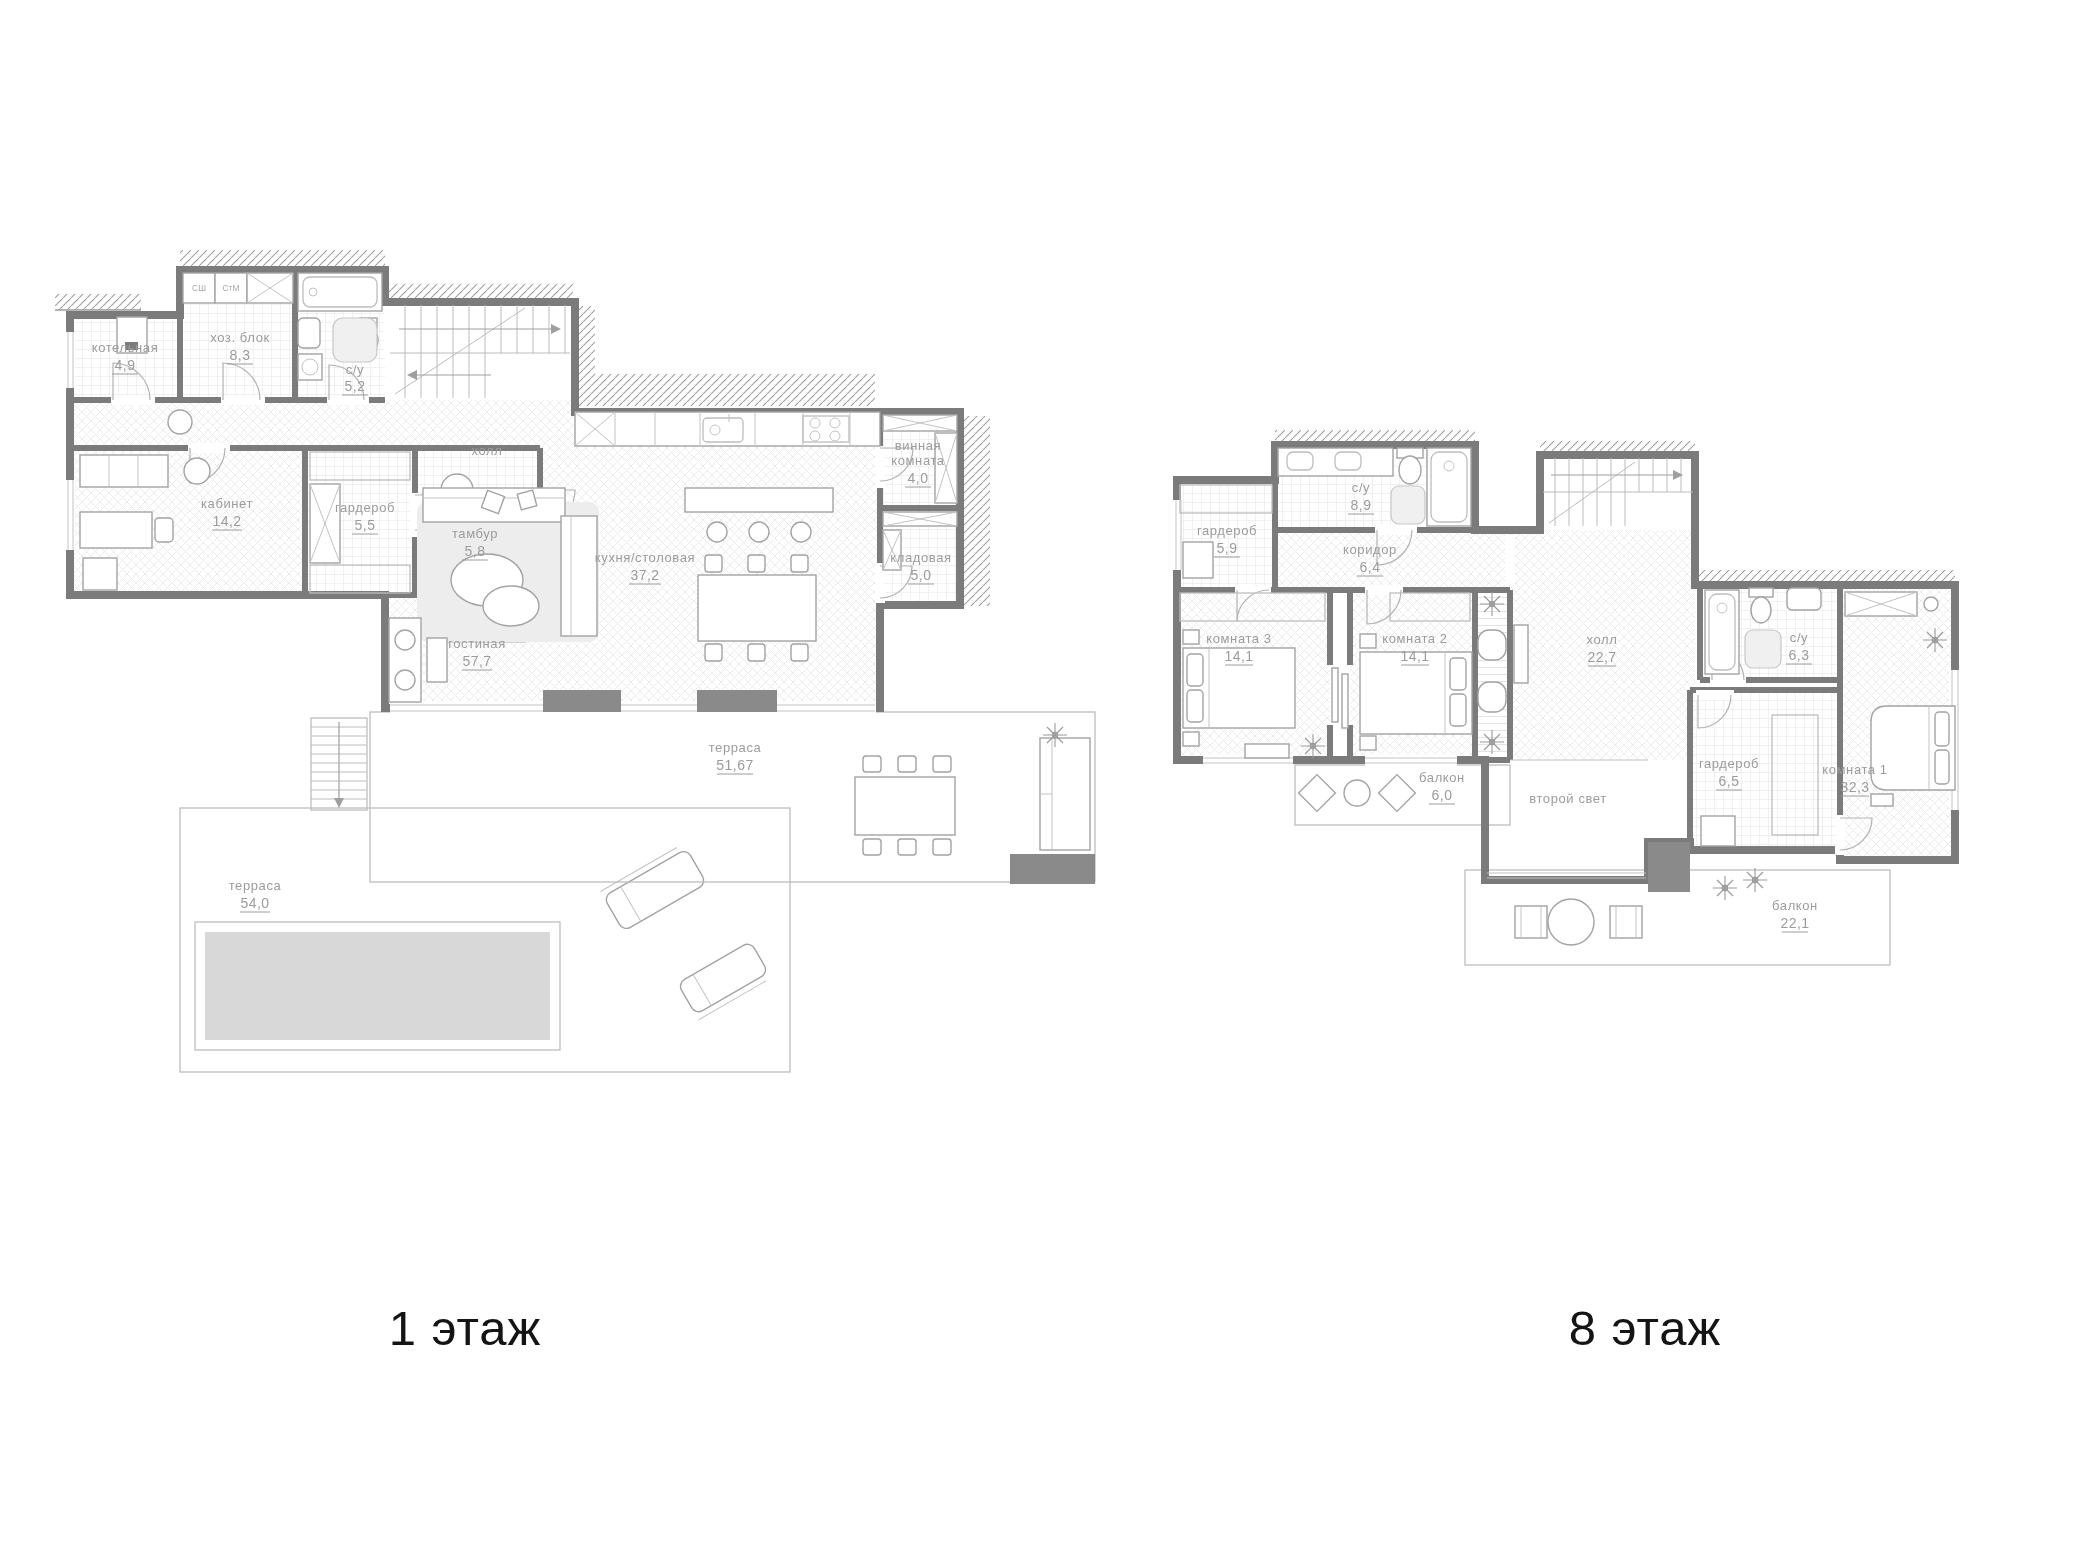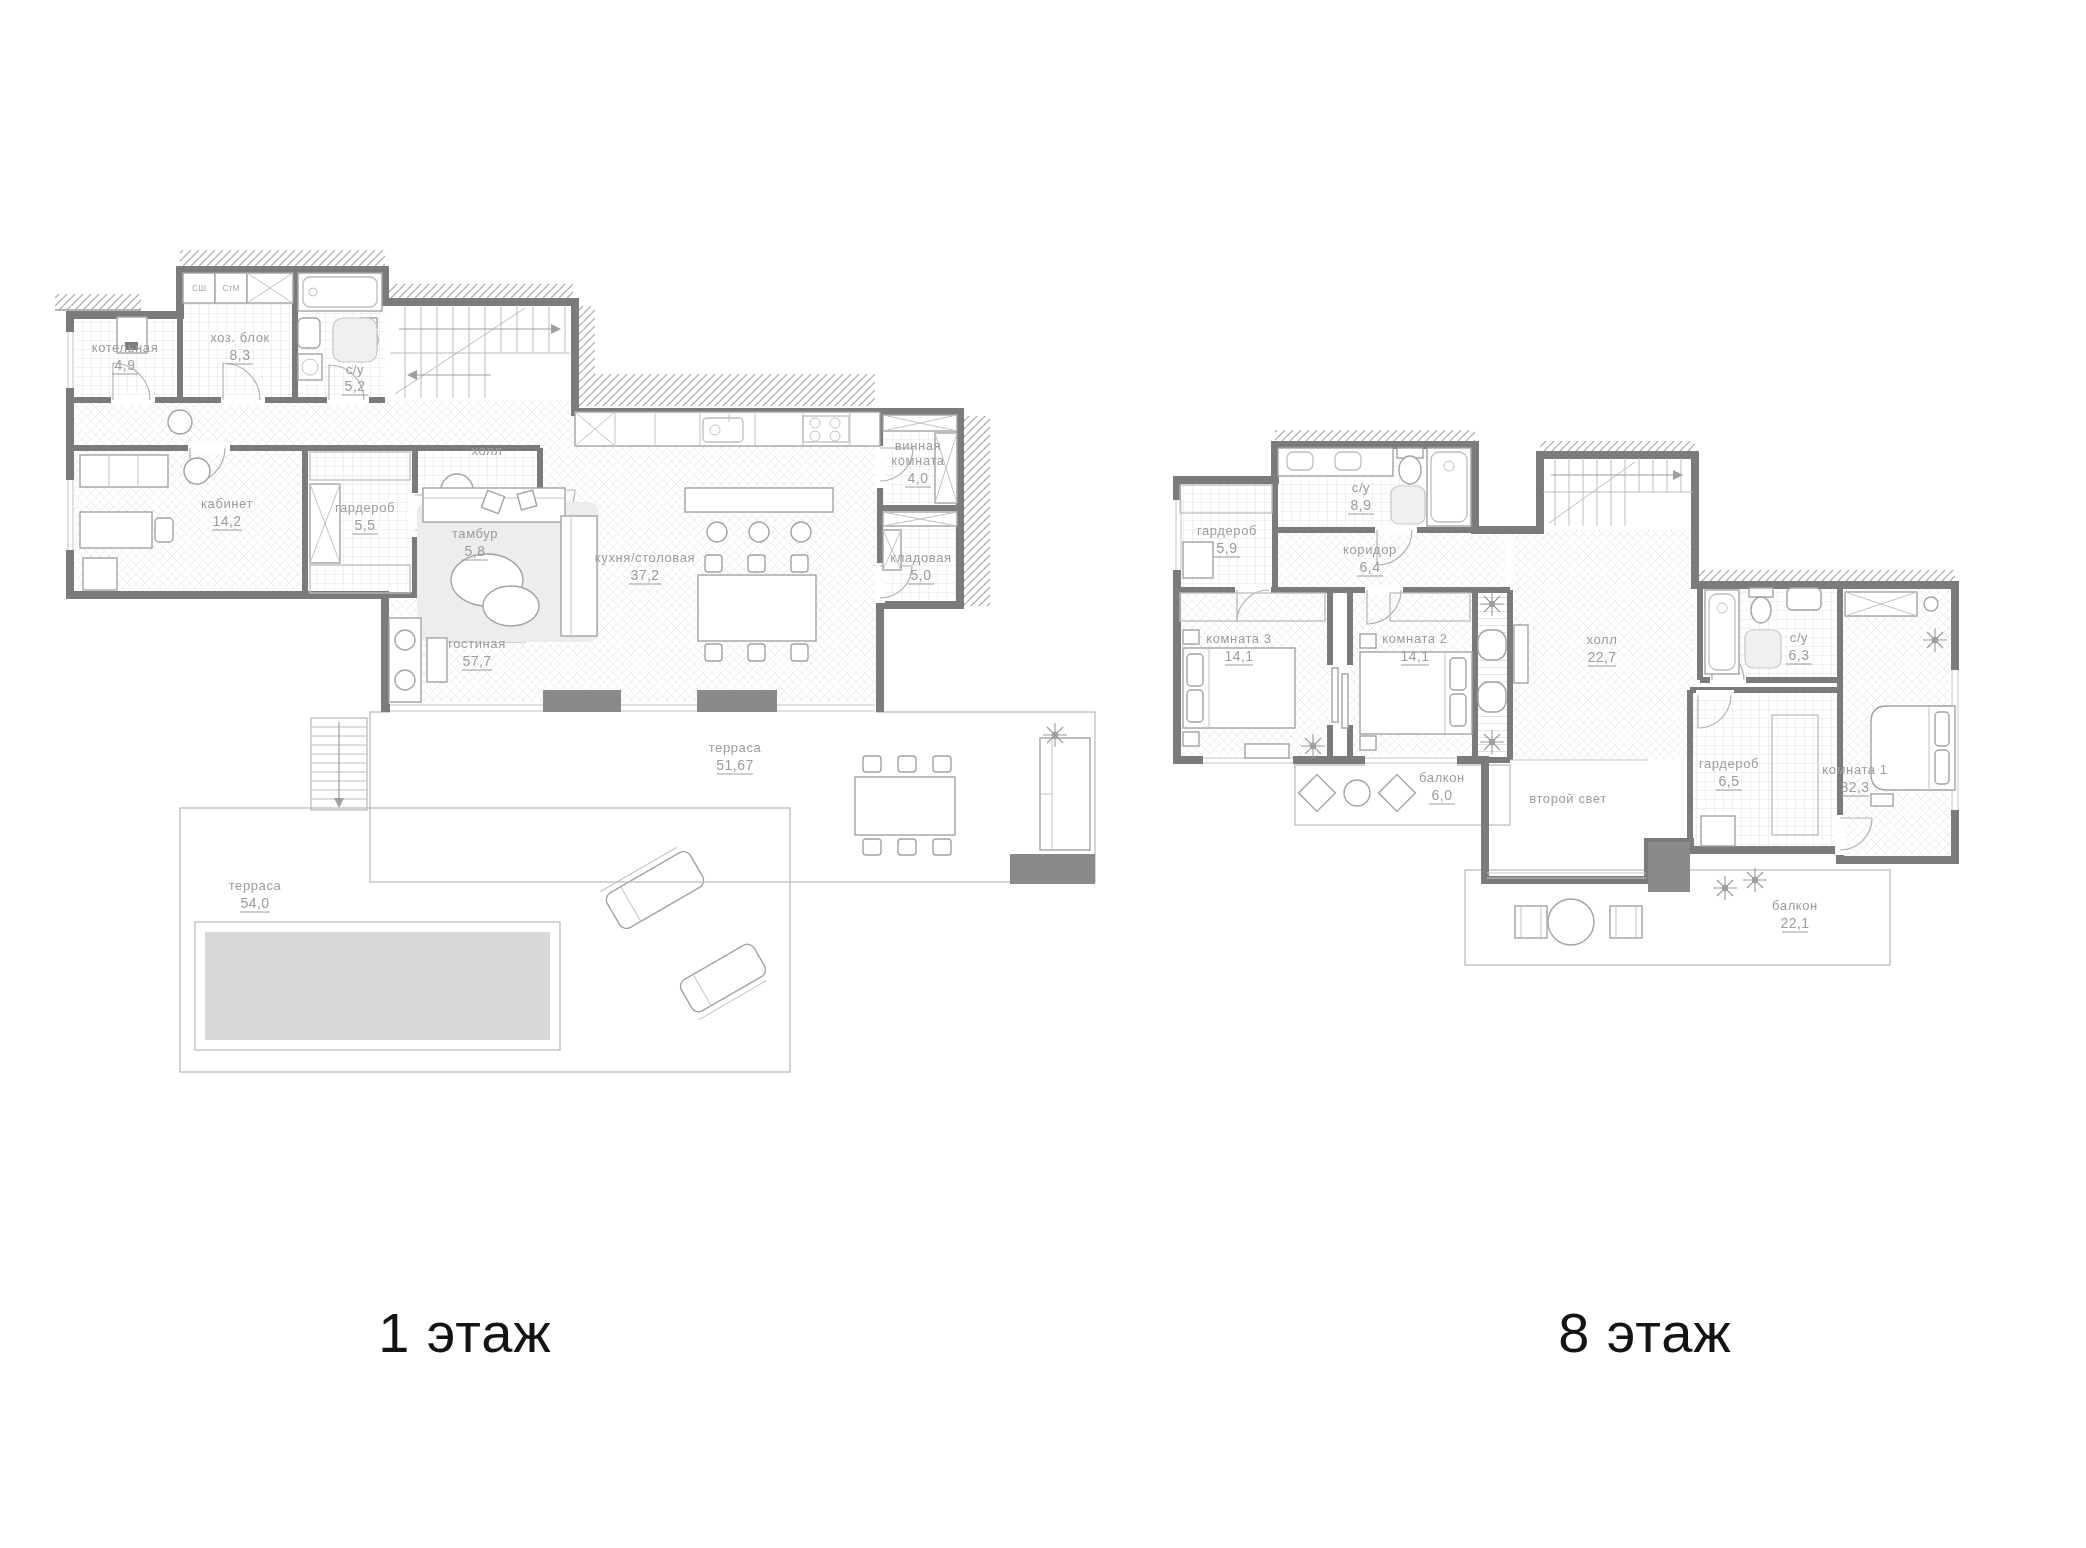--- a/index.html
+++ b/index.html
@@ -16,21 +16,21 @@
   .arc{stroke:#b3b3b3;stroke-width:1.2;fill:none;}
   .gap{fill:#ffffff;stroke:none;}
   .dark{fill:#8a8a8a;stroke:none;}
   .tread{stroke:#bcbcbc;stroke-width:1;fill:none;}
   .arrow{stroke:#9f9f9f;stroke-width:1.2;fill:none;}
   .ah{fill:#9f9f9f;stroke:none;}
   text.rname{font-size:13px;fill:#9c9c9c;text-anchor:middle;letter-spacing:.6px;}
   text.rarea{font-size:14px;fill:#9c9c9c;text-anchor:middle;letter-spacing:.5px;}
   text.tiny{font-size:8.5px;fill:#a8a8a8;text-anchor:middle;}
   line.ru{stroke:#9c9c9c;stroke-width:1;}
-  .caption{position:absolute;width:340px;text-align:center;font-size:56px;color:#141414;letter-spacing:1px;}
+  .caption{position:absolute;width:340px;text-align:center;font-size:49px;color:#141414;letter-spacing:1px;}
 </style>
 </head>
 <body>
 
 <div id="canvas">
 
 <svg style="left:55px;top:250px" width="1045" height="840" viewBox="0 0 1045 840">
   <defs>
     <pattern id="p1tile" width="9" height="9" patternUnits="userSpaceOnUse">
       <path d="M9,0 H0 V9" stroke="#e4e4e4" stroke-width="1" fill="none"></path>

